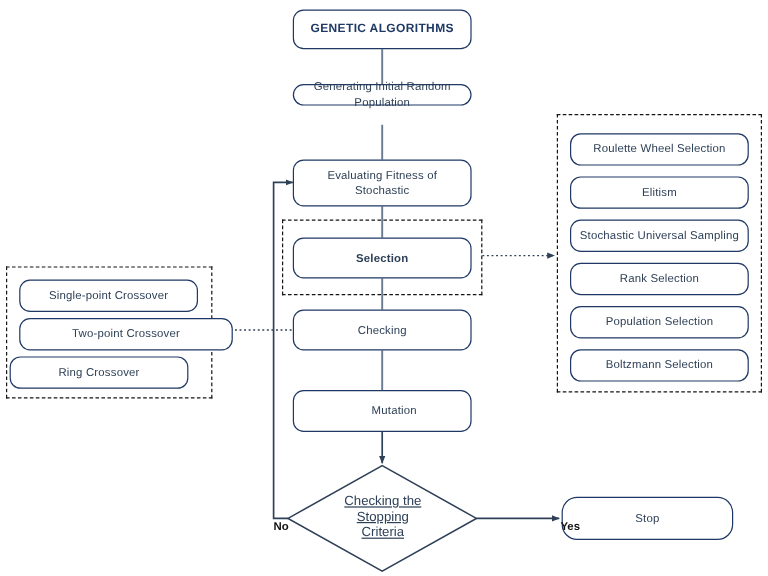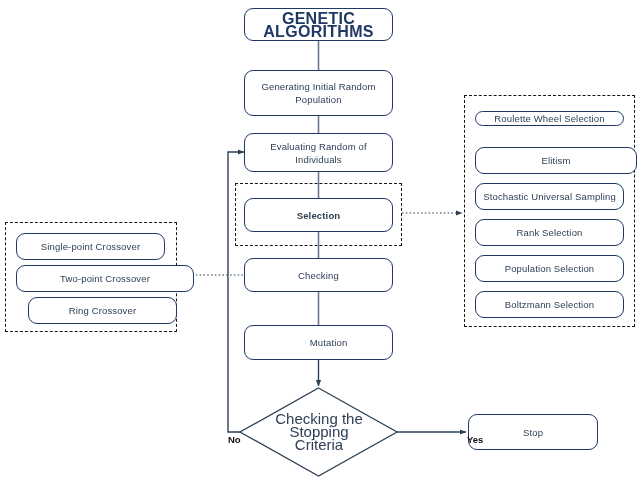--- a/index.html
+++ b/index.html
@@ -35,21 +35,21 @@
     justify-content: center;
     text-align: center;
     color: #2E4057;
     font-size: 9.5px;
     line-height: 13px;
     letter-spacing: 0.15px;
     z-index: 3;
   }
   .node.title {
     font-weight: bold;
-    font-size: 16px;
+    font-size: 10px;
     letter-spacing: 0.3px;
     color: #1F3864;
   }
   .dashbox {
     position: absolute;
     box-sizing: border-box;
     border: 1.6px dashed #151515;
     background: transparent;
     z-index: 1;
   }
@@ -58,24 +58,25 @@
     font-size: 9.5px;
     font-weight: bold;
     color: #111111;
     z-index: 4;
     white-space: nowrap;
   }
   .diamond-text {
     position: absolute;
     text-align: center;
     color: #2E4057;
-    font-size: 15px;
+    font-size: 11px;
     line-height: 13px;
     z-index: 3;
     white-space: pre-line;
+    text-decoration: underline;
   }
 </style>
 </head>
 <body>
 
 <div id="canvas">
 
   <svg id="svg-layer" viewBox="0 0 640 480" xmlns="http://www.w3.org/2000/svg">
     <defs>
       <marker id="arrow-solid" markerWidth="7" markerHeight="7" refX="6" refY="3" orient="auto" markerUnits="userSpaceOnUse">
@@ -115,56 +116,56 @@
   <div class="dashbox" style="left:235px; top:183px; width:167px; height:63px;"></div>
 
   <div class="dashbox" style="left:464px; top:95px; width:171px; height:232px;"></div>
 
   <div class="dashbox" style="left:5px; top:222px; width:172px; height:110px;"></div>
 
   <div class="node title" style="left:244px; top:8px; width:149px; height:33px;">
     <span>GENETIC ALGORITHMS</span>
   </div>
 
-  <div class="node" style="left:244px; top:70px; width:149px; height:46px;">
+  <div class="node" style="left:244px; top:70px; width:149px; height:18px;">
     <span style="display:block; width:120px;">Generating Initial Random Population</span>
   </div>
 
   <div class="node" style="left:244px; top:133px; width:149px; height:39px;">
-    <span style="display:block; width:110px;">Evaluating Random of Individuals</span>
+    <span style="display:block; width:110px;">Evaluating Fitness of Stochastic</span>
   </div>
 
   <div class="node" style="left:244px; top:198px; width:149px; height:34px;font-weight:bold;">
     <span>Selection</span>
   </div>
 
   <div class="node" style="left:244px; top:258px; width:149px; height:34px;">
     <span>Checking</span>
   </div>
 
   <div class="node" style="left:244px; top:325px; width:149px; height:35px;padding-left:20px;">
     <span>Mutation</span>
   </div>
 
   <div class="diamond-text" style="left:274px; top:412px; width:90px;">Checking the
 Stopping
 Criteria</div>
 
-  <div class="node" style="left:468px; top:414px; width:130px; height:36px;">
+  <div class="node" style="left:468px; top:414px; width:143px; height:36px;border-radius:13px;">
     <span>Stop</span>
   </div>
 
   <div class="edge-label" style="left:228px; top:434px;">No</div>
 
   <div class="edge-label" style="left:419px; top:434px;margin-left:48px;">Yes</div>
 
-  <div class="node" style="left:475px; top:111px; width:149px; height:15px;">
+  <div class="node" style="left:475px; top:111px; width:149px; height:27px;">
     <span>Roulette Wheel Selection</span>
   </div>
-  <div class="node" style="left:475px; top:147px; width:162px; height:27px;">
+  <div class="node" style="left:475px; top:147px; width:149px; height:27px;">
     <span>Elitism</span>
   </div>
   <div class="node" style="left:475px; top:183px; width:149px; height:27px;">
     <span>Stochastic Universal Sampling</span>
   </div>
   <div class="node" style="left:475px; top:219px; width:149px; height:27px;">
     <span>Rank Selection</span>
   </div>
   <div class="node" style="left:475px; top:255px; width:149px; height:27px;">
     <span>Population Selection</span>
@@ -172,17 +173,17 @@
   <div class="node" style="left:16px; top:233px; width:149px; height:27px;">
     <span>Single-point Crossover</span>
   </div>
 
   <div class="node" style="left:475px; top:291px; width:149px; height:27px;">
     <span>Boltzmann Selection</span>
   </div>
   <div class="node" style="left:16px; top:265px; width:178px; height:27px;">
     <span>Two-point Crossover</span>
   </div>
-  <div class="node" style="left:28px; top:297px; width:149px; height:27px;">
+  <div class="node" style="left:8px; top:297px; width:149px; height:27px;">
     <span>Ring Crossover</span>
   </div>
 
 </div>
 
 </body></html>

